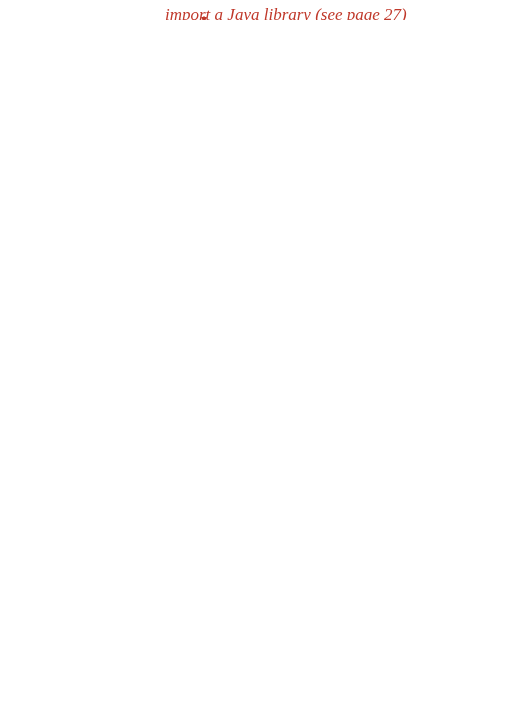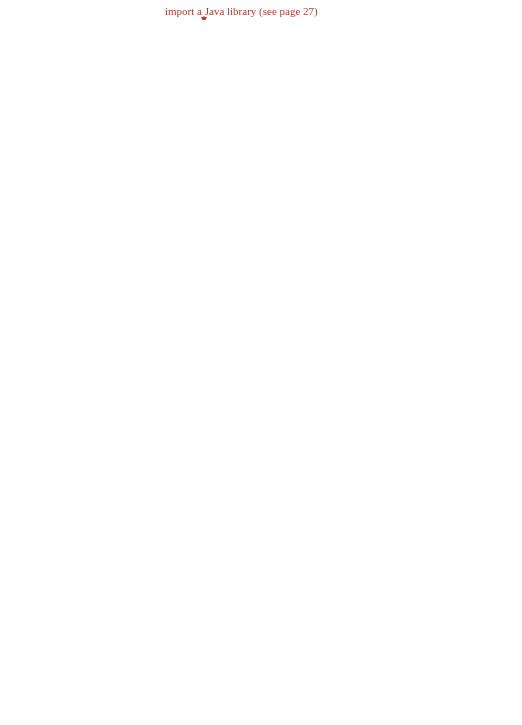--- a/index.html
+++ b/index.html
@@ -1,18 +1,18 @@
 <!DOCTYPE html>
 <html><head>
 <meta charset="utf-8">
 <style>
 body { margin:0; padding:10px; font-family:"Lucida Console","Courier New",monospace; font-size:13px; background:#fff; width:522px; box-sizing:border-box; position:relative; }
 .code { font-family:"Lucida Console","Courier New",monospace; white-space:pre; line-height:1.5; }
 .kw { color:#c0392b; }
-.annot { font-family:Georgia,"Times New Roman",serif; color:#c0392b; font-size:11px; position:absolute; }
+.annot { font-family:Georgia,"Times New Roman",serif; font-style:italic; color:#c0392b; font-size:17px; position:absolute; }
 .box-red { border:1px solid #c0392b; }
 .box-red-thin { border:1px solid #c0392b; padding:0 1px; }
 .cmd-block { background:#e8e8e8; padding:8px 12px; font-family:"Lucida Console","Courier New",monospace; line-height:1.6; position:absolute; }
 .arrow { position:absolute; stroke:#c0392b; fill:none; }
 .ahead { fill:#c0392b; }
 </style>
 </head>
 <body>
 
 <div class="annot" style="top:5px; left:165px;">import a Java library (see page 27)</div>

